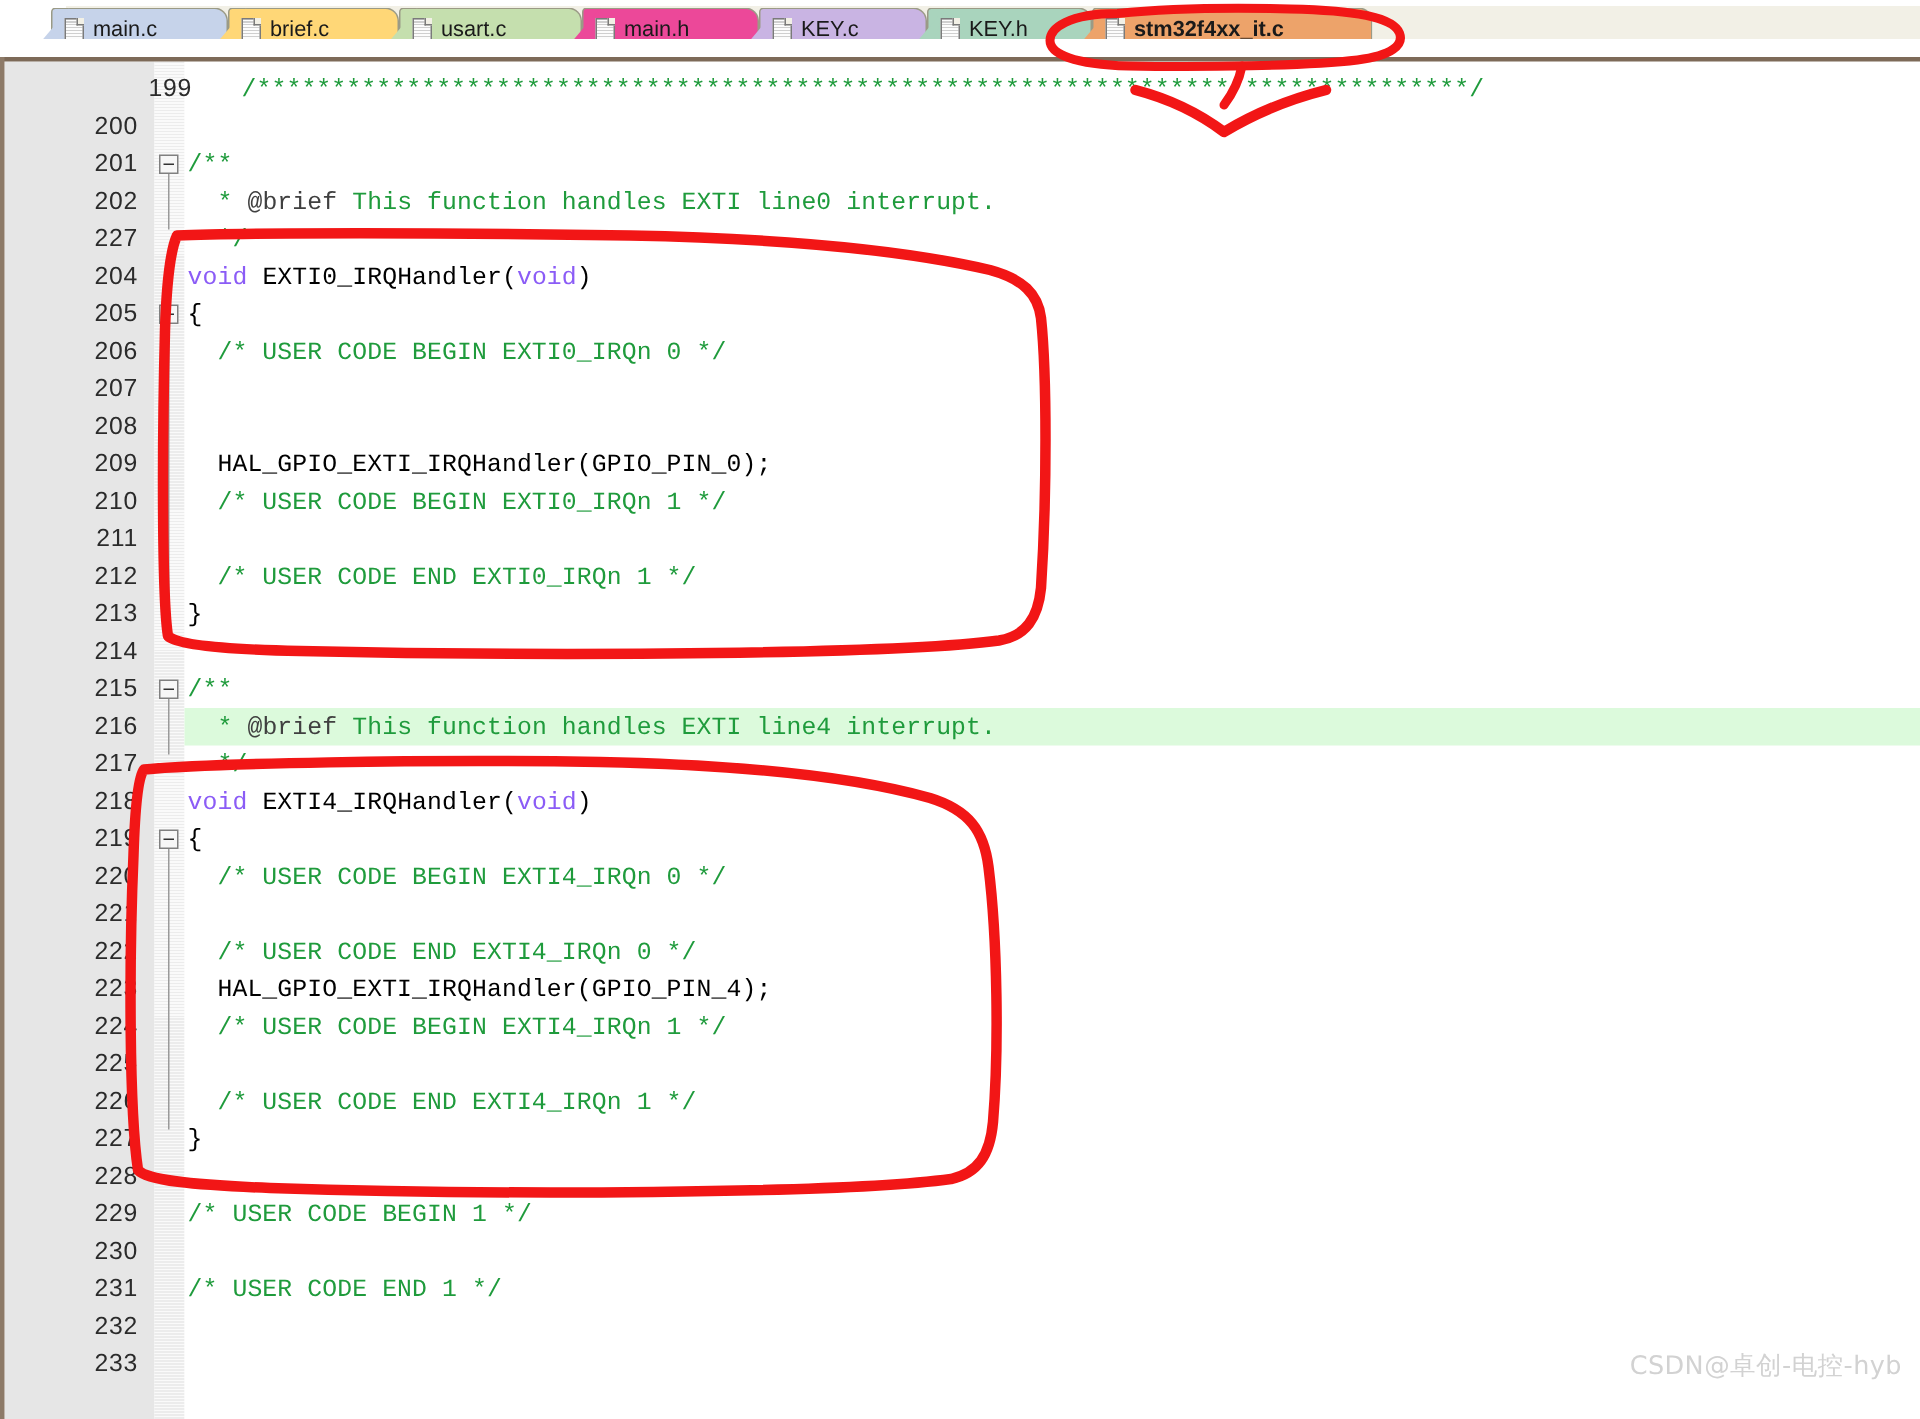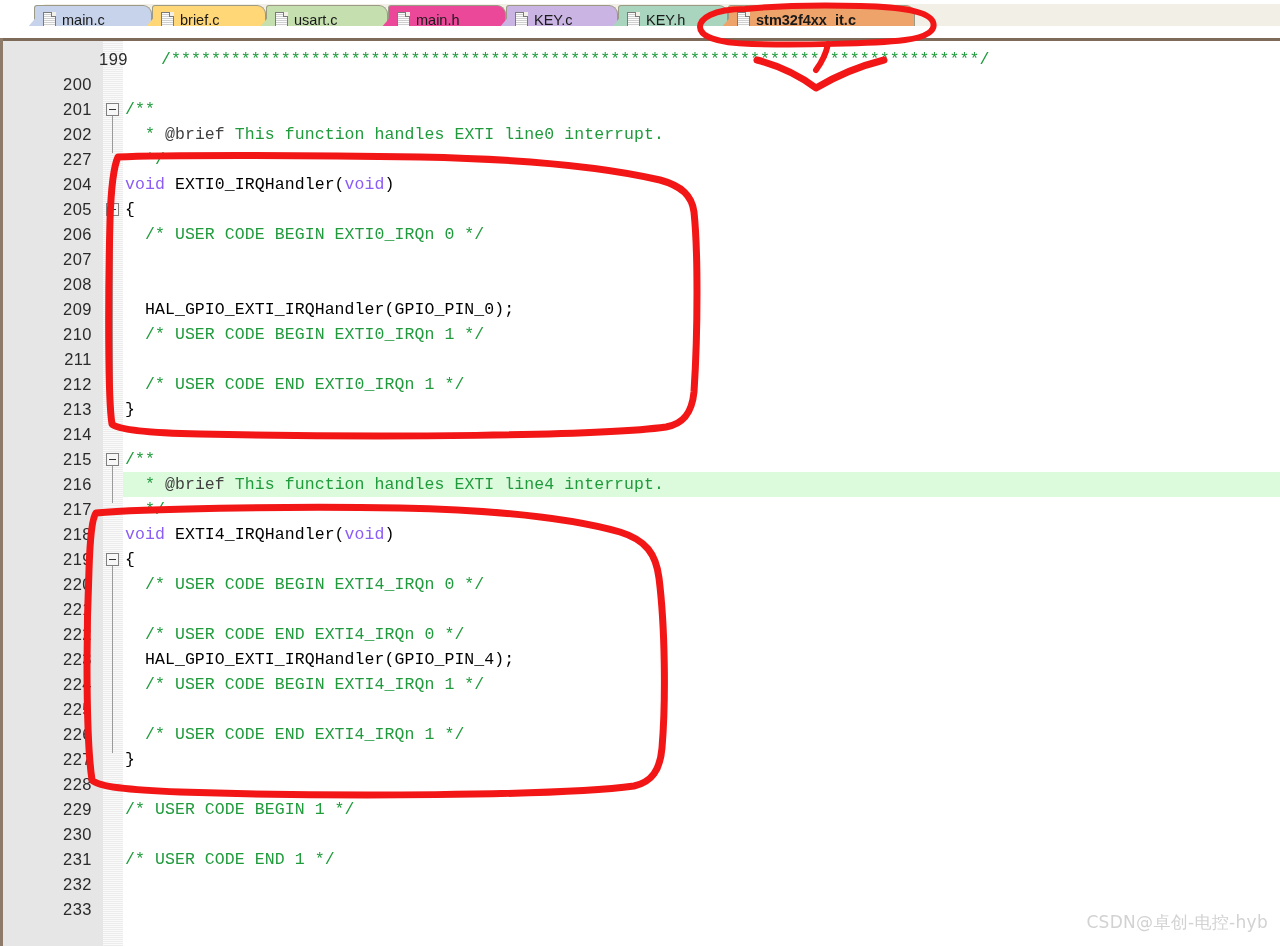--- a/index.html
+++ b/index.html
@@ -228,21 +228,21 @@
     left: 0; top: 0;
     width: 1280px; height: 946px;
     pointer-events: none;
     z-index: 40;
   }
 
   
   #watermark {
     position: absolute;
     right: 12px;
-    bottom: 12px;
+    bottom: 24px;
     font-family: "DejaVu Sans", sans-serif;
     font-size: 17px;
     color: #d2d2d2;
     letter-spacing: 0.3px;
     white-space: nowrap;
   }
 </style>
 </head>
 <body>
 

